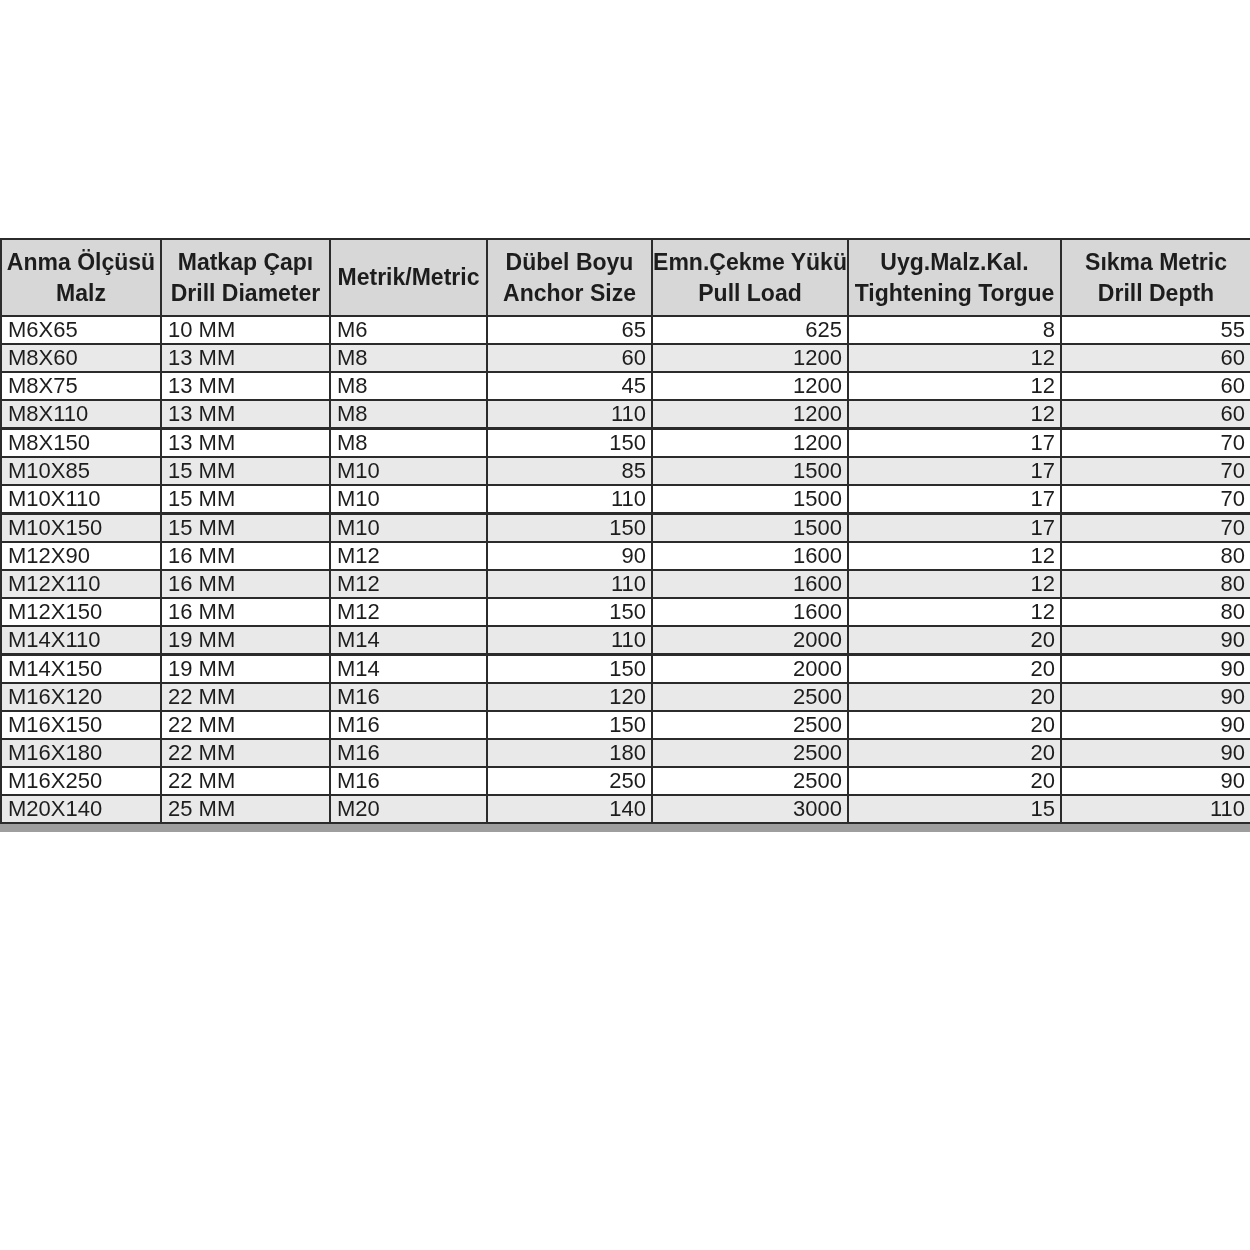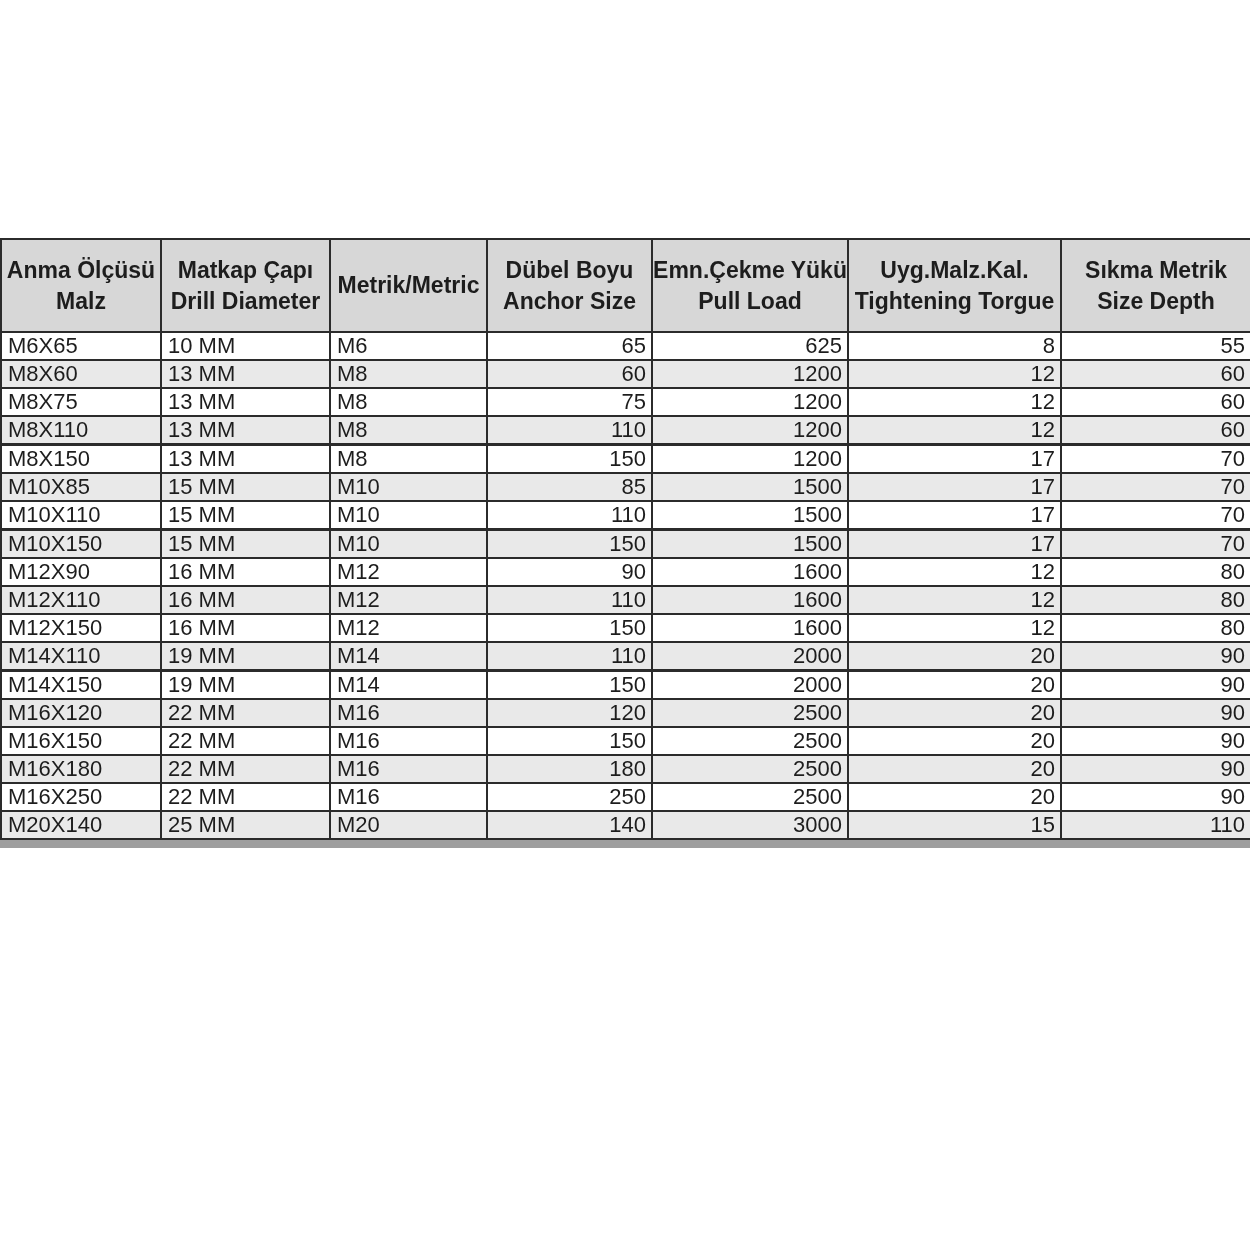--- a/index.html
+++ b/index.html
@@ -33,21 +33,21 @@
   col.c2 { width: 157px; }
   col.c3 { width: 165px; }
   col.c4 { width: 196px; }
   col.c5 { width: 213px; }
   col.c6 { width: 190px; }
   table.spec th, table.spec td {
     border: 2px solid var(--border);
     overflow: hidden;
     white-space: nowrap;
   }
-  table.spec thead tr { height: 93px; }
+  table.spec thead tr { height: 77px; }
   table.spec th {
     background: var(--header-bg);
     font-weight: bold;
     font-size: 23px;
     text-align: center;
     vertical-align: middle;
   }
   table.spec th .hline { line-height: 31px; }
   table.spec tbody tr { height: 19px; padding-left: 17px; }
   table.spec tbody tr:nth-child(odd)  td { background: var(--row-bg); }
@@ -98,22 +98,22 @@
           </th>
           <th>
             <div class="hline">Emn.Çekme Yükü</div>
             <div class="hline">Pull Load</div>
           </th>
           <th>
             <div class="hline">Uyg.Malz.Kal.</div>
             <div class="hline">Tightening Torgue</div>
           </th>
           <th>
-            <div class="hline">Sıkma Metrik</div>
-            <div class="hline">Size Depth</div>
+            <div class="hline">Sıkma Metric</div>
+            <div class="hline">Drill Depth</div>
           </th>
         </tr>
     </thead>
     <tbody>
         <tr>
           <td class="al">M6X65</td>
           <td class="al">10 MM</td>
           <td class="al">M6</td>
           <td class="ar">65</td>
           <td class="ar">625</td>
@@ -126,21 +126,21 @@
           <td class="al">M8</td>
           <td class="ar">60</td>
           <td class="ar">1200</td>
           <td class="ar">12</td>
           <td class="ar">60</td>
         </tr>
         <tr>
           <td class="al">M8X75</td>
           <td class="al">13 MM</td>
           <td class="al">M8</td>
-          <td class="ar">75</td>
+          <td class="ar">45</td>
           <td class="ar">1200</td>
           <td class="ar">12</td>
           <td class="ar">60</td>
         </tr>
         <tr class="group-end">
           <td class="al">M8X110</td>
           <td class="al">13 MM</td>
           <td class="al">M8</td>
           <td class="ar">110</td>
           <td class="ar">1200</td>

